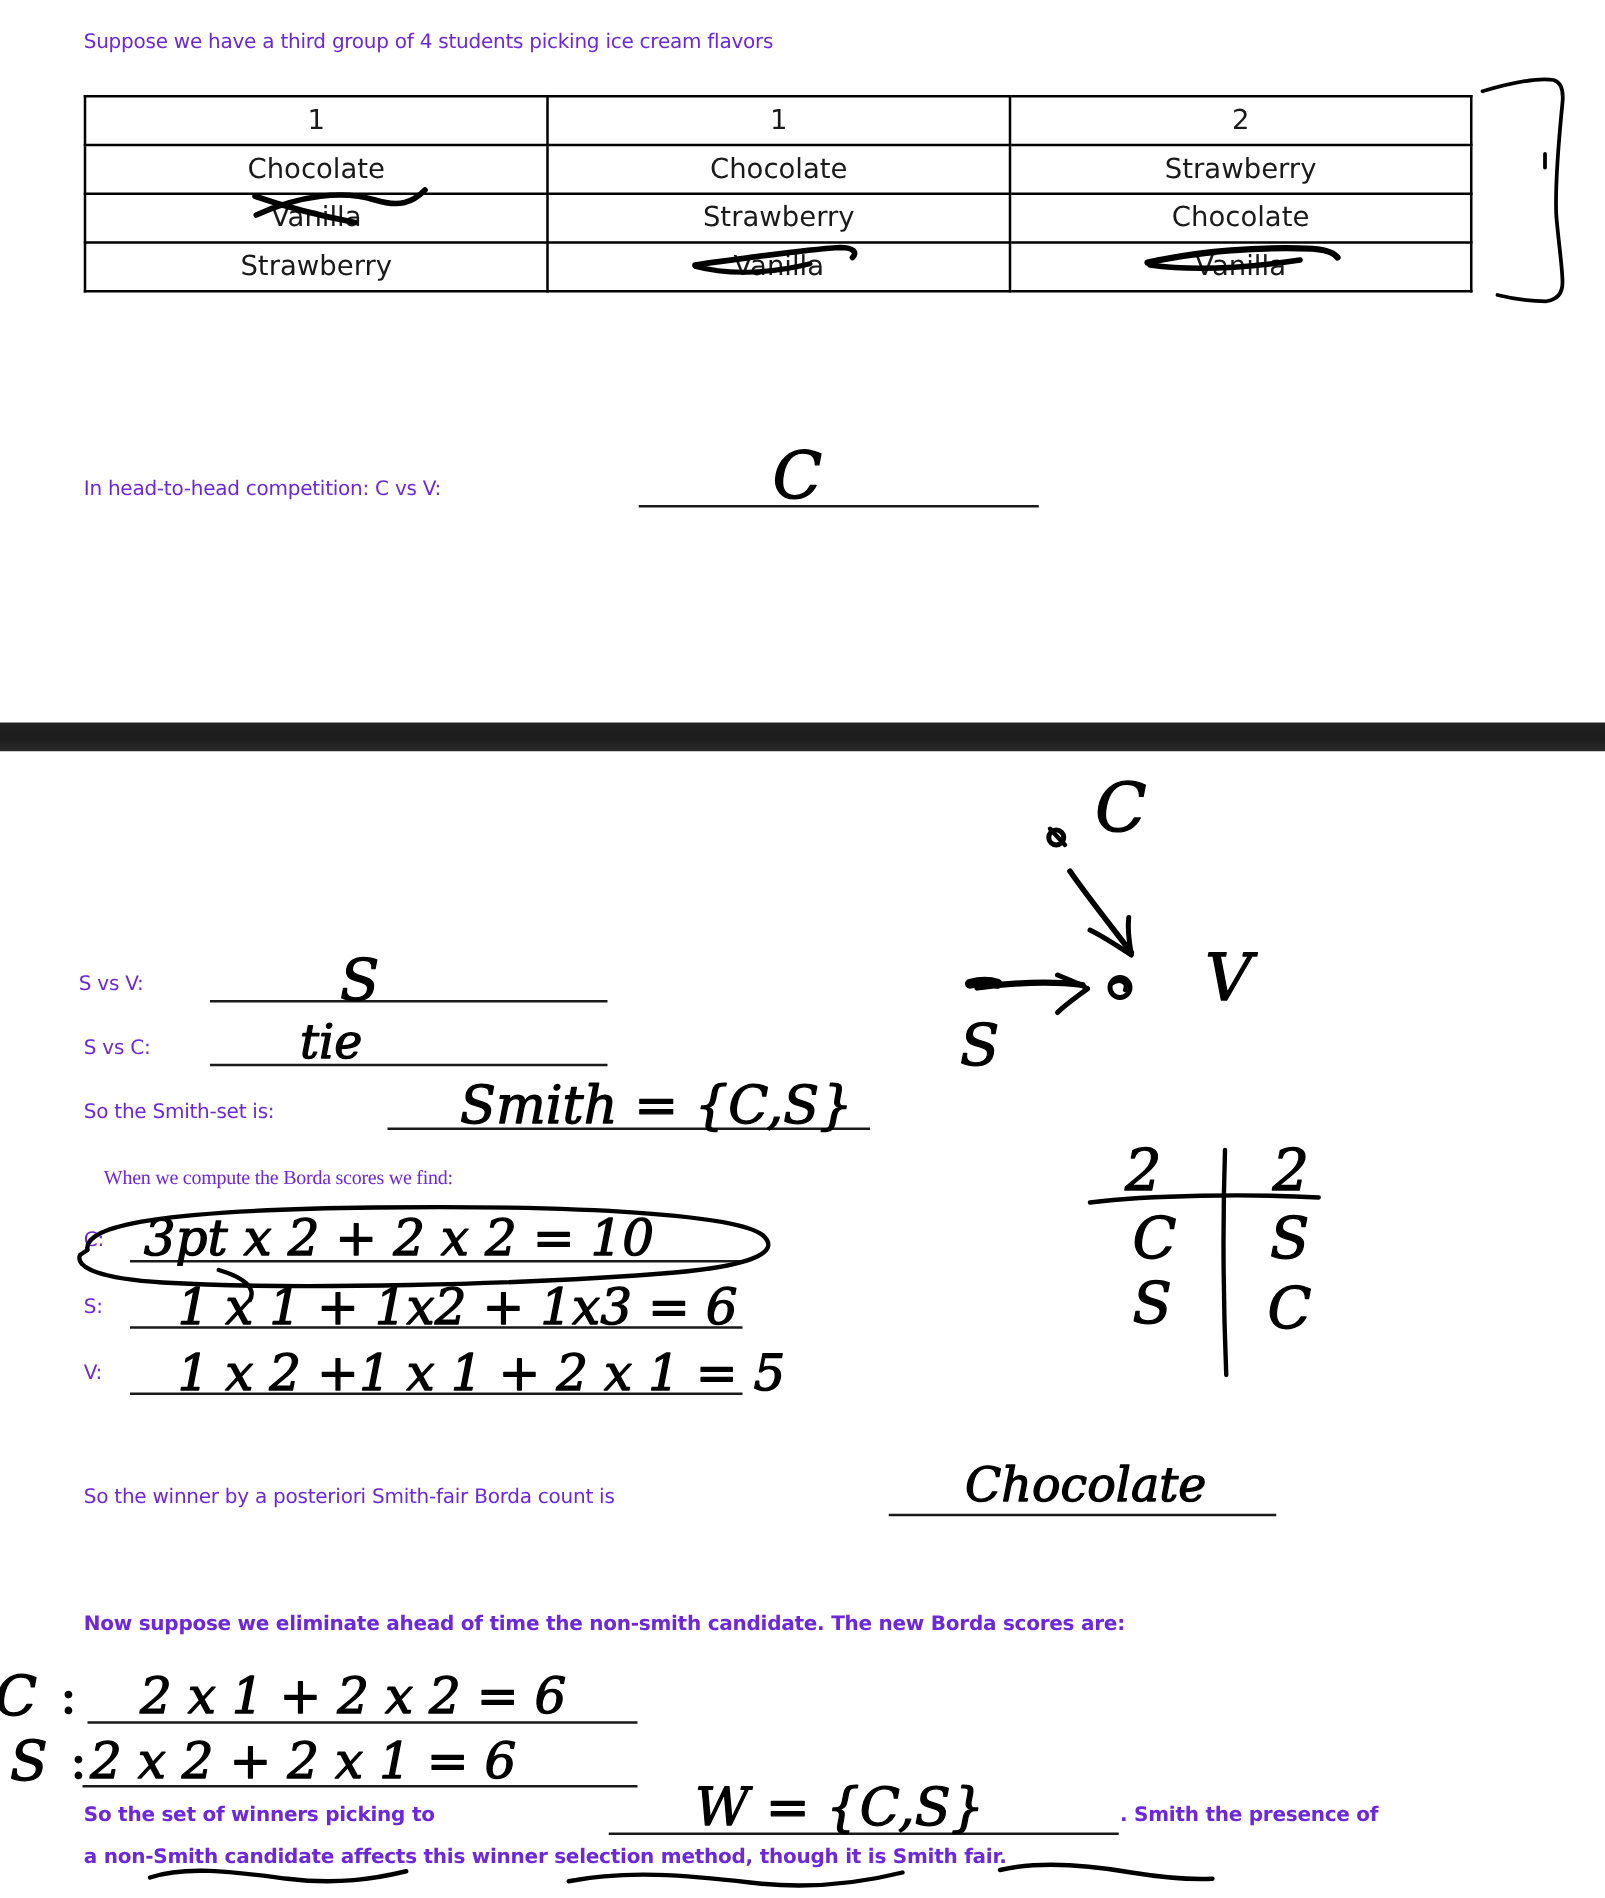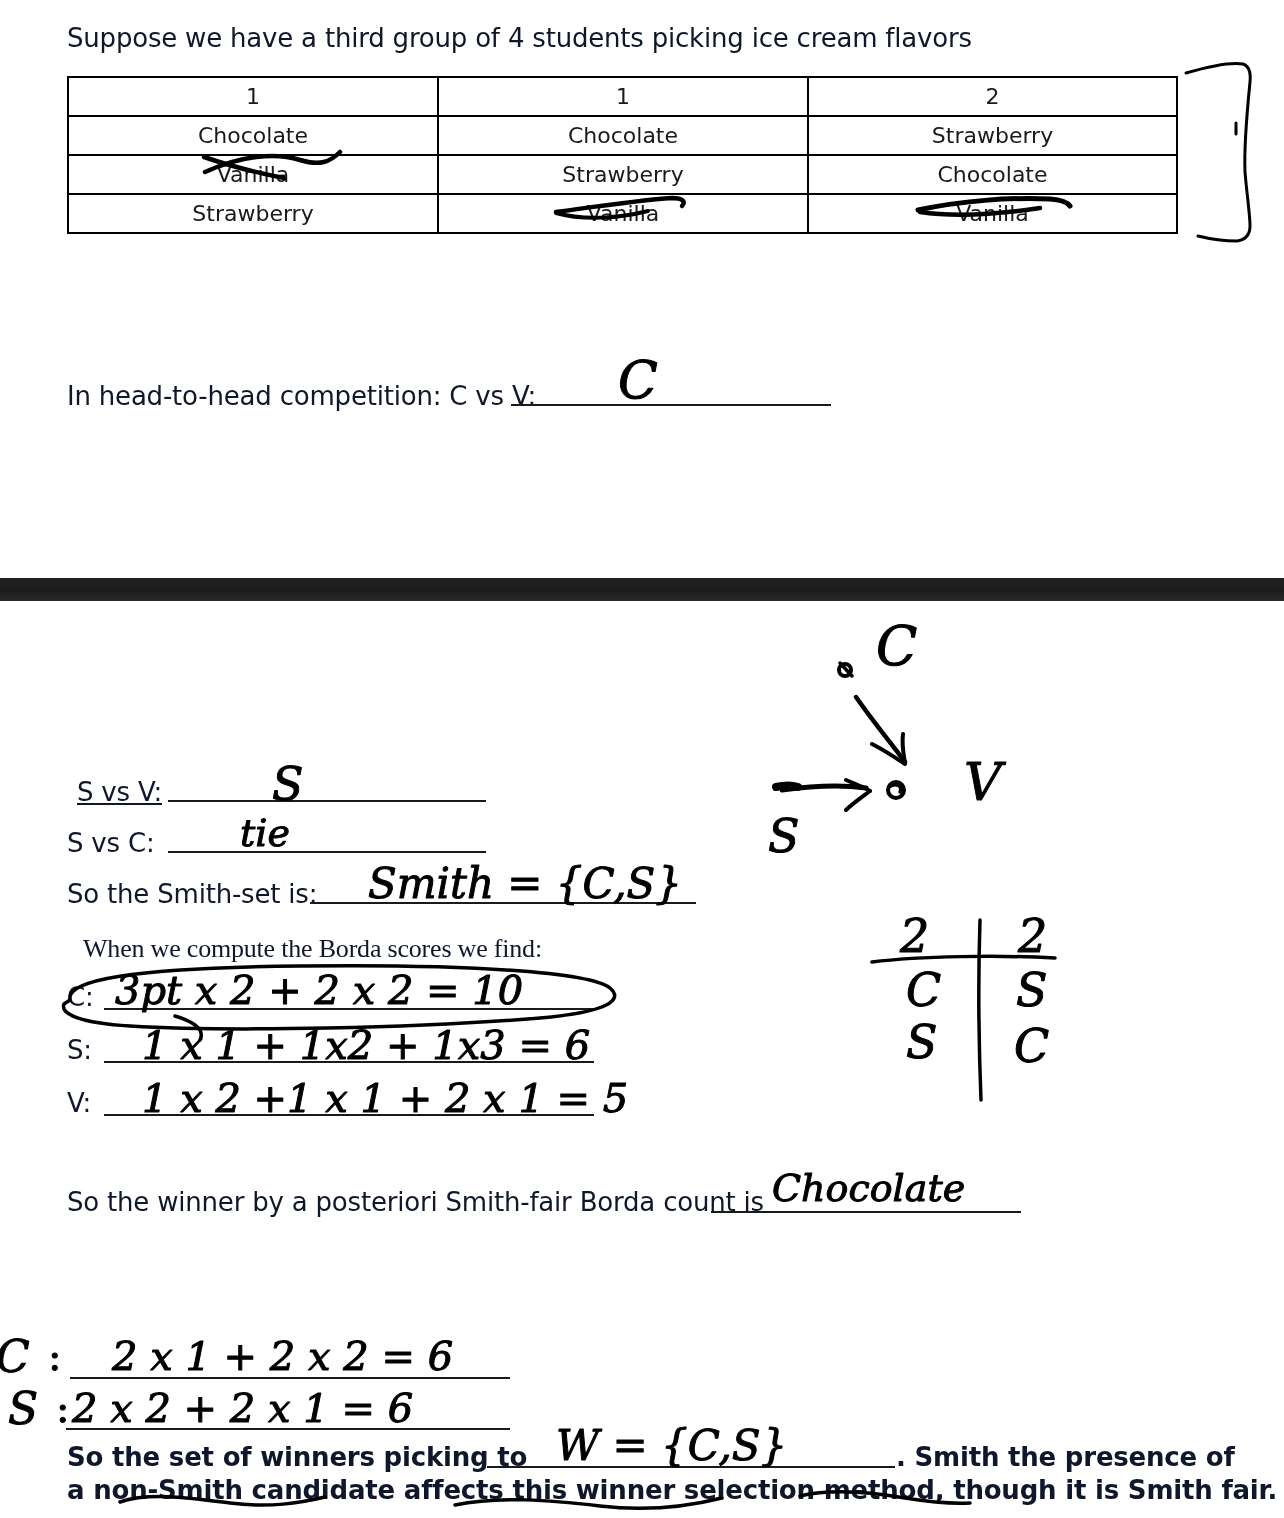--- a/index.html
+++ b/index.html
@@ -15,22 +15,22 @@
     width: 1284px;
     height: 1518px;
     background: #ffffff;
     overflow: hidden;
   }
 
   
   .ptext {
     position: absolute;
     font-family: "DejaVu Sans", "Liberation Sans", sans-serif;
-    font-size: 26px;
-    color: #0f172a;
+    font-size: 16px;
+    color: #6d28d9;
     white-space: nowrap;
     letter-spacing: -0.2px;
   }
   .ptext.bold { font-weight: 700; }
 
   
   #ballot-table {
     position: absolute;
     left: 67px;
     top: 76px;
@@ -113,21 +113,21 @@
     </tr>
   </tbody>
     </table>
 
 
   <div class="ptext" style="left:67px; top:381px;">In head-to-head competition: C vs V:</div>
   <div class="blank" style="left:511px; top:404px; width:320px;"></div>
 
   <div id="slide-divider"></div>
 
-  <div class="ptext" style="left:77px; top:777px;text-decoration:underline;">S vs V:</div>
+  <div class="ptext" style="left:63px; top:777px;">S vs V:</div>
   <div class="blank" style="left:168px; top:800px; width:318px;"></div>
 
   <div class="ptext" style="left:67px; top:828px;">S vs C:</div>
   <div class="blank" style="left:168px; top:851px; width:318px;"></div>
 
   <div class="ptext" style="left:67px; top:879px;">So the Smith-set is:</div>
   <div class="blank" style="left:310px; top:902px; width:386px;"></div>
 
   <div class="ptext" style="left:83px; top:934px;font-family:Liberation Serif, serif;">When we compute the Borda scores we find:</div>
 
@@ -136,20 +136,21 @@
 
   <div class="ptext" style="left:67px; top:1035px;">S:</div>
   <div class="blank" style="left:104px; top:1061px; width:490px;"></div>
 
   <div class="ptext" style="left:67px; top:1088px;">V:</div>
   <div class="blank" style="left:104px; top:1114px; width:490px;"></div>
 
   <div class="ptext" style="left:67px; top:1187px;">So the winner by a posteriori Smith-fair Borda count is</div>
   <div class="blank" style="left:711px; top:1211px; width:310px;"></div>
 
+  <div class="ptext bold" style="left:67px; top:1289px;">Now suppose we eliminate ahead of time the non-smith candidate.  The new Borda scores are:</div>
 
   <div class="blank" style="left:70px; top:1377px; width:440px;"></div>
   <div class="blank" style="left:66px; top:1428px; width:444px;"></div>
 
   <div class="ptext bold" style="left:67px; top:1442px;">So the set of winners picking to</div>
   <div class="blank" style="left:487px; top:1466px; width:408px;"></div>
   <div class="ptext bold" style="left:896px; top:1442px;">. Smith the presence of</div>
   <div class="ptext bold" style="left:67px; top:1475px;">a non-Smith candidate affects this winner selection method, though it is Smith fair.</div>
 
   <svg id="ink" viewBox="0 0 1284 1518">

